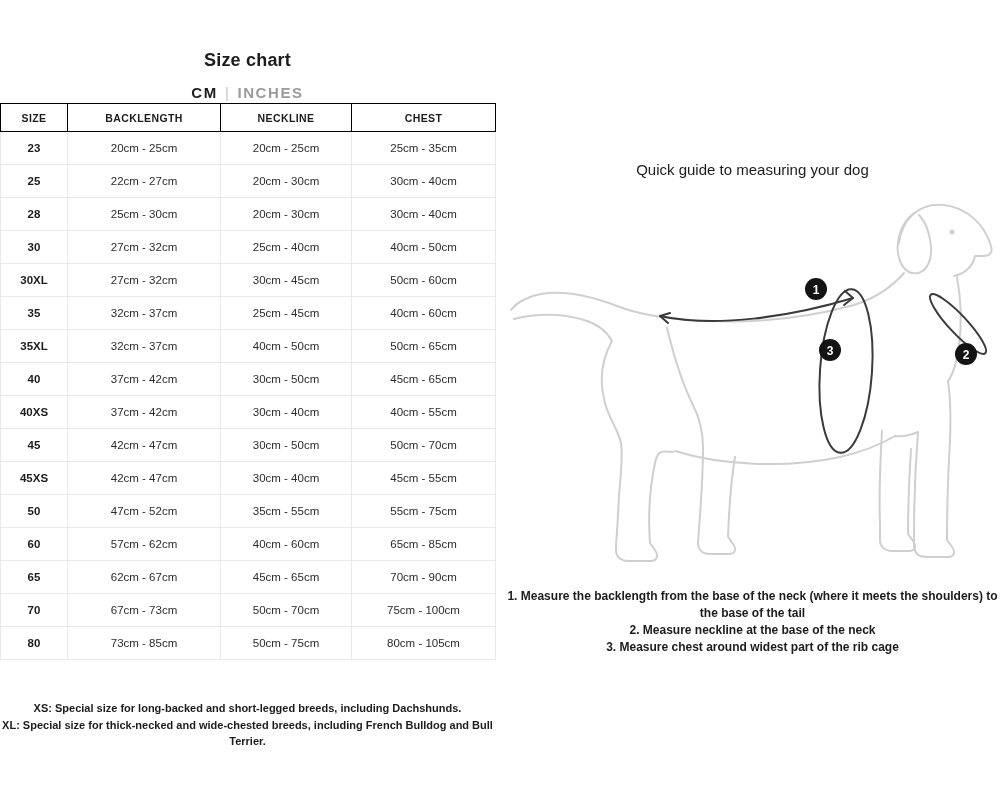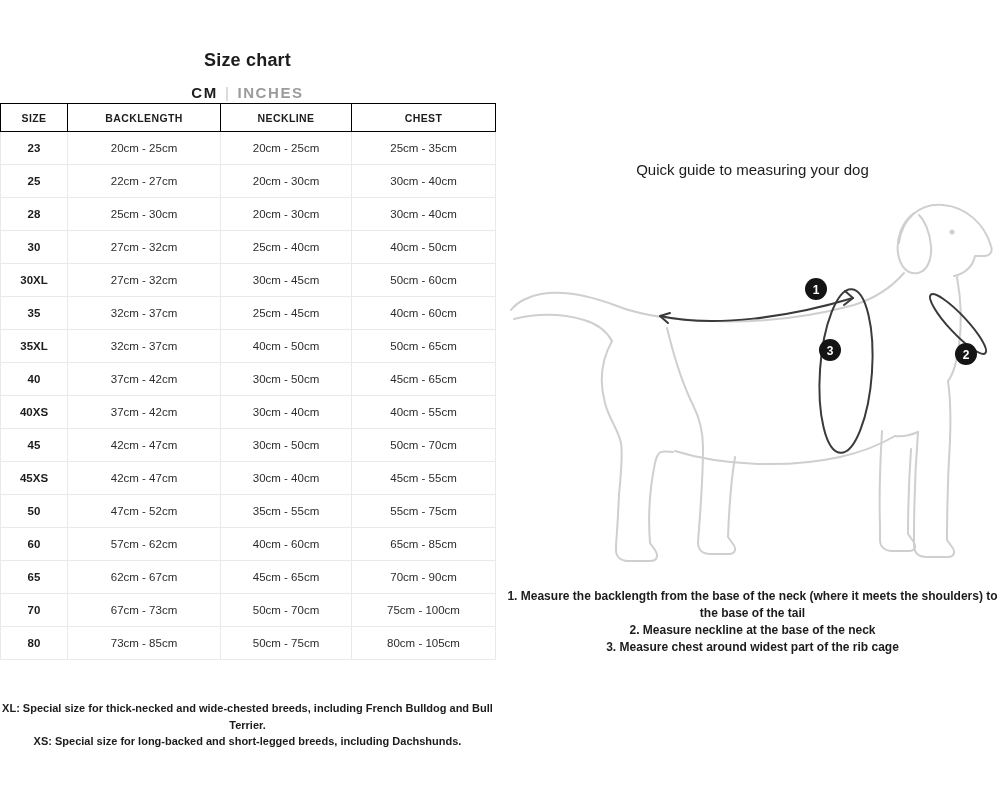--- a/index.html
+++ b/index.html
@@ -181,22 +181,22 @@
           <tr>
             <td class="size-col">80</td>
             <td>73cm - 85cm</td>
             <td>50cm - 75cm</td>
             <td>80cm - 105cm</td>
           </tr>
         </tbody>
     </table>
 
     <div class="notes">
+      <p>XS: Special size for long-backed and short-legged breeds, including Dachshunds.</p>
       <p>XL: Special size for thick-necked and wide-chested breeds, including French Bulldog and Bull Terrier.</p>
-      <p>XS: Special size for long-backed and short-legged breeds, including Dachshunds.</p>
     </div>
   </div>
 
   <div class="right-panel">
     <h2 class="guide-title">Quick guide to measuring your dog</h2>
 
     <svg class="dog-svg" width="495" height="410" viewBox="0 0 495 410">
 
       <g stroke="#cfcfcf" stroke-width="2" fill="none" stroke-linecap="round" stroke-linejoin="round">
 

